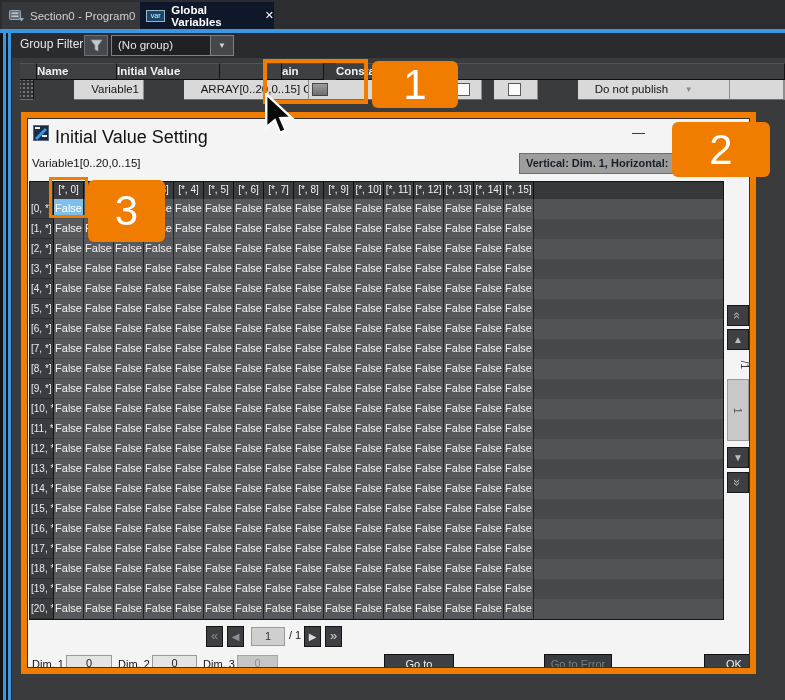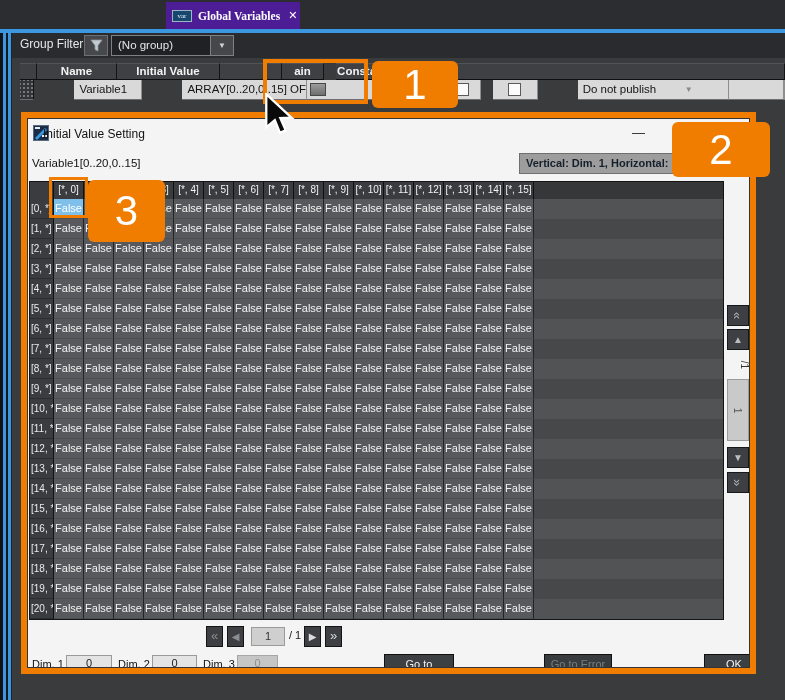--- a/index.html
+++ b/index.html
@@ -7,21 +7,21 @@
   body {
     position:relative; background:#3a3b3d; overflow:hidden;
     font-family:"Liberation Sans", sans-serif; color:#e8e8e8;
     -webkit-font-smoothing:antialiased;
   }
   
   .tabbar { position:absolute; left:0; top:0; width:785px; height:29px; background:#2c2d30; }
   .tab { position:absolute; top:2px; height:27px; display:flex; align-items:center; font-size:11.5px; }
   .tab1 { left:2px; width:147px; background:#37383b; color:#cfd0d2; }
   .tab1 .ticon { margin:0 6px 0 7px; }
-  .tab2 { left:166px; width:134px; background:#4c1d95; color:#ffffff; font-weight:bold;font-family:Liberation Serif, serif; }
+  .tab2 { left:140px; width:134px; background:#0f172a; color:#ffffff; font-weight:bold; }
   .varbadge { margin:0 6px 0 6px; width:20px; height:12px; background:#16476e; border:1px solid #9fb4c4;
     font-size:7px; font-weight:normal; line-height:10px; text-align:center; color:#eef3f7; }
   .tabx { margin-left:8px; font-weight:normal; font-size:11px; }
   .accent-h { position:absolute; left:0; top:29px; width:785px; height:4px; background:#3b97e0; }
   .edge { position:absolute; left:0; top:33px; width:12px; height:667px;
     background:linear-gradient(90deg,#121315 0 3px,#3b97e0 3px 6px,#17181a 6px 8px,#3b97e0 8px 11px,#222326 11px 12px); }
   
   .filterbar { position:absolute; left:12px; top:33px; width:773px; height:25px; background:#2a2b2e; }
   .gf-label { position:absolute; left:20px; top:37px; font-size:12px; color:#e6e7e8; }
   .funnel-btn { position:absolute; left:84px; top:35px; width:24px; height:21px; background:#46484c;
@@ -29,44 +29,44 @@
   .gf-drop { position:absolute; left:111px; top:35px; width:123px; height:21px; background:#1f2124;
     border:1px solid #7d8185; font-size:11.5px; color:#e4e5e6; line-height:19px; padding-left:6px; }
   .gf-drop-arrow { position:absolute; left:210px; top:36px; width:23px; height:19px; background:#45474b;
     border-left:1px solid #7d8185; text-align:center; line-height:19px; font-size:8px; color:#cfd3d6; }
   
   .vartable { position:absolute; left:20px; top:63px; width:765px; }
   .vt-row { display:flex; }
   .vt-h { height:17px; }
   .vt-h > div { background:#3e4043; border-right:1px solid #141414; border-top:1px solid #515356;
     border-bottom:1px solid #0e0e0e; font-size:11.5px; font-weight:bold; color:#f2f2f2;
-    text-align:center; line-height:15px; white-space:nowrap; overflow:hidden; }
+    line-height:15px; white-space:nowrap; overflow:hidden; }
   .vt-r { height:20px; }
   .vt-r > div { background:#d9d9d9; border-right:1px solid #8e8e8e; border-bottom:1px solid #6e6e6e;
     color:#141414; font-size:11.5px; line-height:19px; white-space:nowrap; overflow:hidden; position:relative; }
   .c-gut { width:17px; } .c-name { width:80px; } .c-dt { width:148px; } .c-iv { width:103px; }
   .c-at { width:62px; } .c-ret { width:42px; } .c-con { width:53px;margin-left:12px; } .c-np { width:180px; }
   .c-com { width:65px; } .c-ext { flex:1; }
   .vt-h .c-gut { background:#3e4043; }
   .vt-r .c-gut { background:#323437;
     background-image:radial-gradient(#76787b 1px, transparent 1.2px); background-size:4px 4px;
     background-position:2px 6px; border-right:1px solid #141414; }
-  .vt-r .padl { padding-left:5px;margin-left:40px; }
+  .vt-r .padl { padding-left:17px;margin-left:40px; }
   .iv-btn { position:absolute; left:3px; top:3px; width:16px; height:13px;
     background:linear-gradient(#9c9c9c,#6e6e6e); border:1px solid #474747; }
   .chk { position:absolute; left:50%; top:3px; margin-left:-7px; width:13px; height:13px;
     background:#fbfbfb; border:1px solid #5a5a5a; }
   .np-arrow { position:absolute; left:107px; top:0; font-size:8px; color:#8a8a8a; line-height:19px; }
   
   .dialog { position:absolute; left:21px; top:112px; width:735px; height:562px;
     border:6px solid #f07d00; background:#f4f4f4; z-index:2; }
   .dlg-inner { position:absolute; left:0; top:0; width:723px; height:550px;
     border:1px solid #333; background:#f4f4f4; overflow:hidden; }
   .dlg-icon { position:absolute; left:5px; top:6px; }
-  .dlg-title { position:absolute; left:15px; top:8px; font-size:12px; color:#111; }
+  .dlg-title { position:absolute; left:27px; top:8px; font-size:18px; color:#111; }
   .dlg-min { position:absolute; left:604px; top:6px; font-size:13px; color:#222; }
   .dlg-var { position:absolute; left:4px; top:38px; font-size:11.5px; color:#111; }
   .dlg-hint { position:absolute; left:491px; top:34px; width:188px; height:21px; background:#9d9d9d;
     border:1px solid #6f6f6f; font-size:11px; font-weight:bold; color:#16202c; line-height:19px;
     padding-left:6px; white-space:nowrap; overflow:hidden; }
   
   .grid { position:absolute; left:1px; top:62px; width:695px; border:1px solid #141414; background:#454749; }
   .g-hrow { display:flex; height:17px; }
   .g-corner { width:24px; background:#3a3c3f; border-right:1px solid #101010; }
   .g-h { width:30px; background:#3a3c3f; border-right:1px solid #101010; font-size:10px; color:#f2f2f2;
@@ -110,20 +110,29 @@
   
   .ann { position:absolute; border:4px solid #f07d00; background:transparent; z-index:5; }
   .badge { position:absolute; background:#f07d00; color:#ffffff; z-index:6; border-radius:6px;
     display:flex; align-items:center; justify-content:center; font-size:42px; }
   .cursor { position:absolute; z-index:7; }
 </style>
 </head>
 <body>
 
 <div class="tabbar">
+  <div class="tab tab1">
+    <svg class="ticon" width="15" height="13" viewBox="0 0 15 13">
+      <rect x="0.5" y="1.5" width="11" height="9" rx="1" fill="#5c6e7c" stroke="#9aa6ae"></rect>
+      <rect x="2.5" y="3.5" width="7" height="1.4" fill="#c9d2d8"></rect>
+      <rect x="2.5" y="6.5" width="7" height="1.4" fill="#c9d2d8"></rect>
+      <path d="M10 9 L15 9 L12.5 12.5 Z" fill="#8fb6cf"></path>
+    </svg>
+    <span>Section0 - Program0</span>
+  </div>
   <div class="tab tab2">
     <span class="varbadge">var</span>
     <span>Global Variables</span>
     <span class="tabx">✕</span>
   </div>
 </div>
 <div class="accent-h"></div>
 <div class="edge"></div>
 
 <div class="filterbar"></div>

